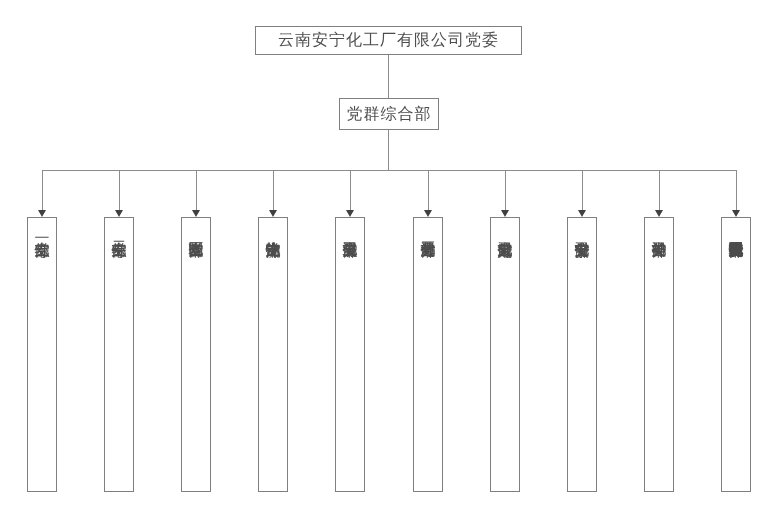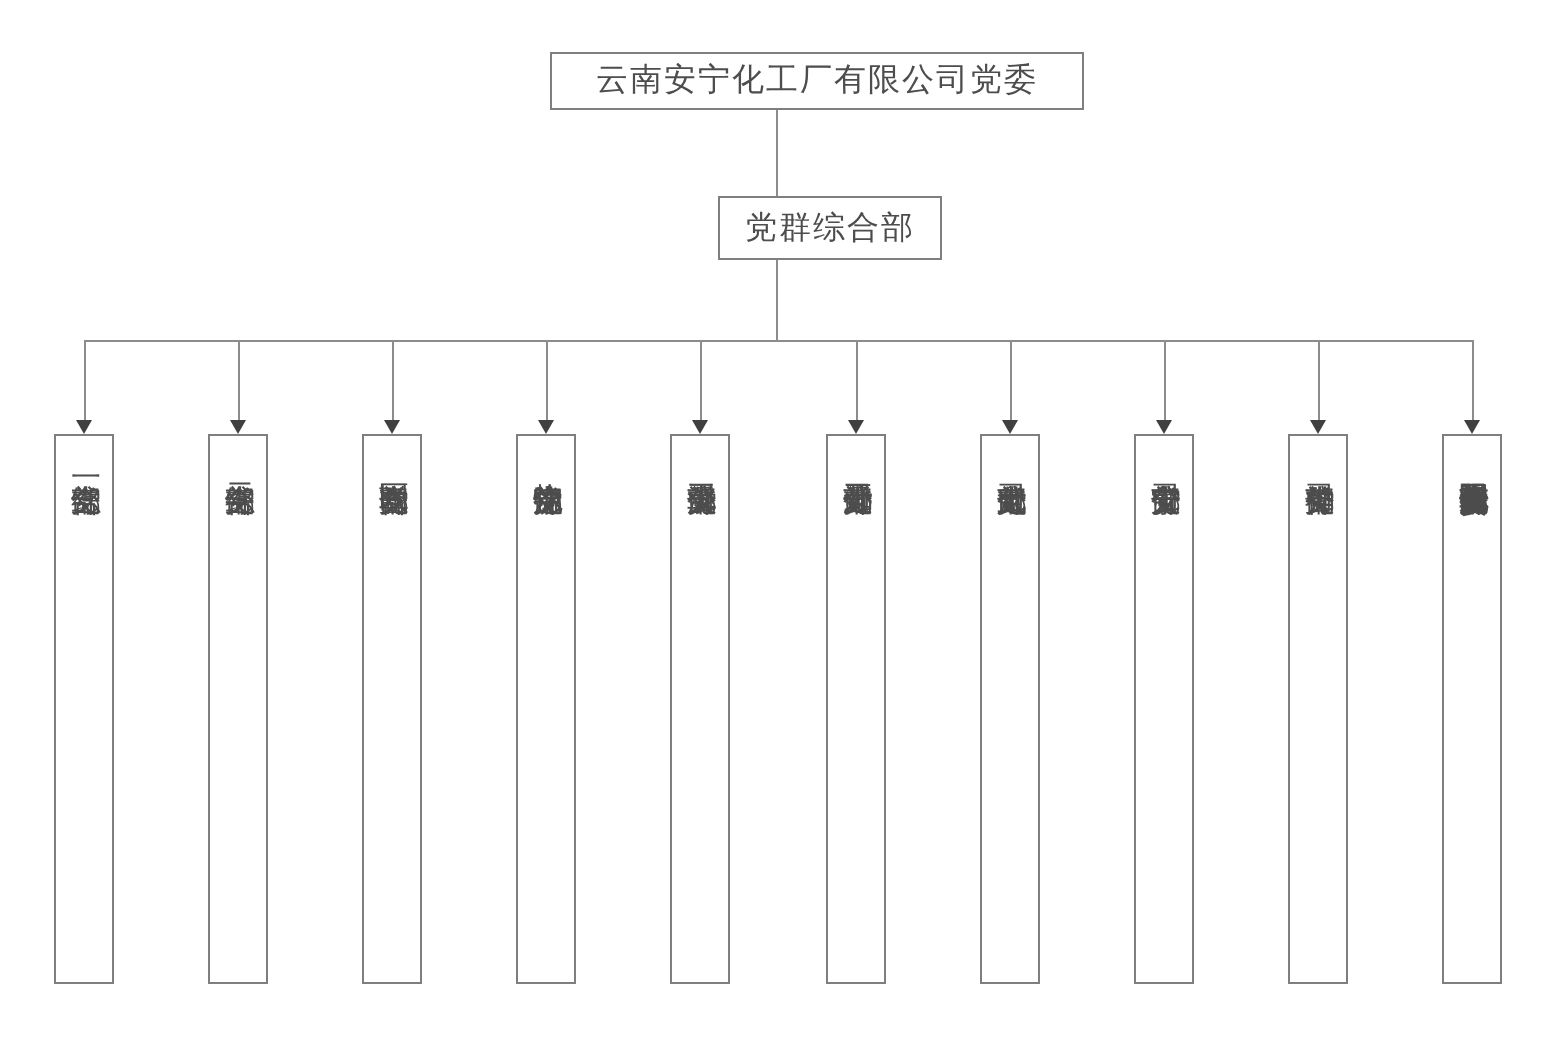--- a/index.html
+++ b/index.html
@@ -17,31 +17,30 @@
   }
   .node {
     position: absolute;
     box-sizing: border-box;
     border: 1px solid #7f7f7f;
     background: #ffffff;
     display: flex;
     align-items: center;
     justify-content: center;
     color: #4d4d4d;
-    margin-left: 20px;
   }
   .node-root {
     left: 255px; top: 26px;
     width: 267px; height: 29px;
     font-size: 16px;
     letter-spacing: 1px;
   }
   .node-dept {
     left: 339px; top: 98px;
-    width: 112px; height: 32px;
+    width: 100px; height: 32px;
     font-size: 16px;
     letter-spacing: 1px;
   }
   .vline {
     position: absolute;
     width: 1px;
     background: #8c8c8c;
   }
   .hline {
     position: absolute;

